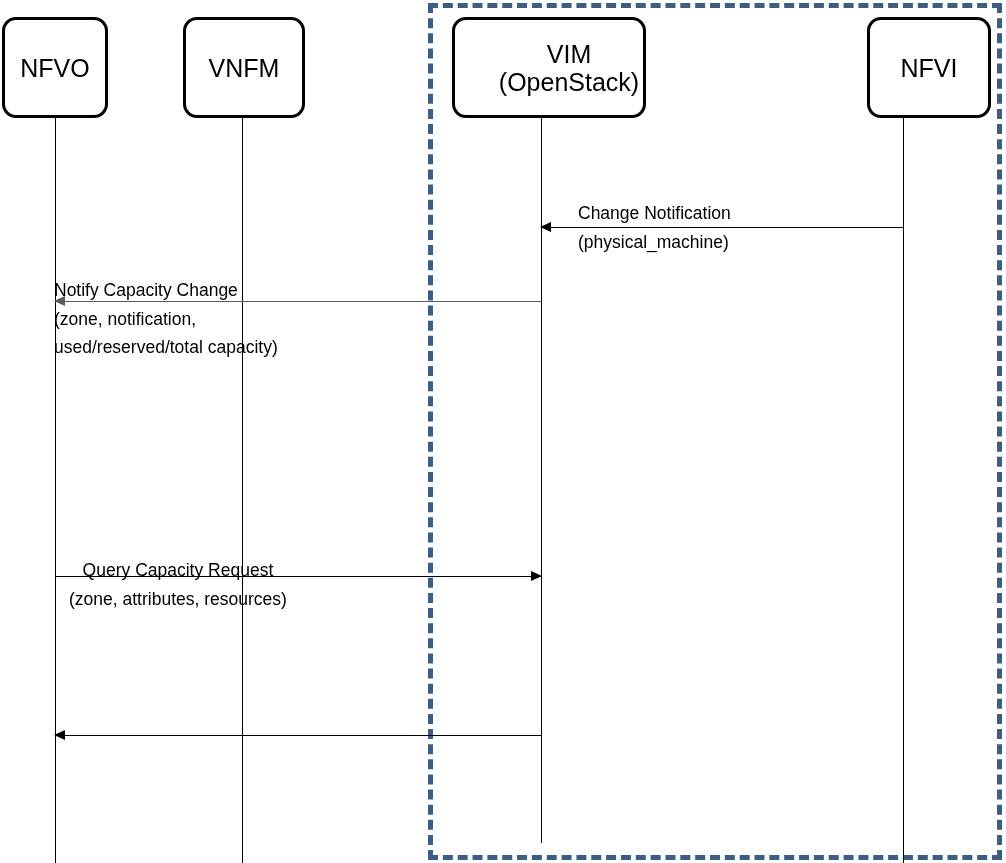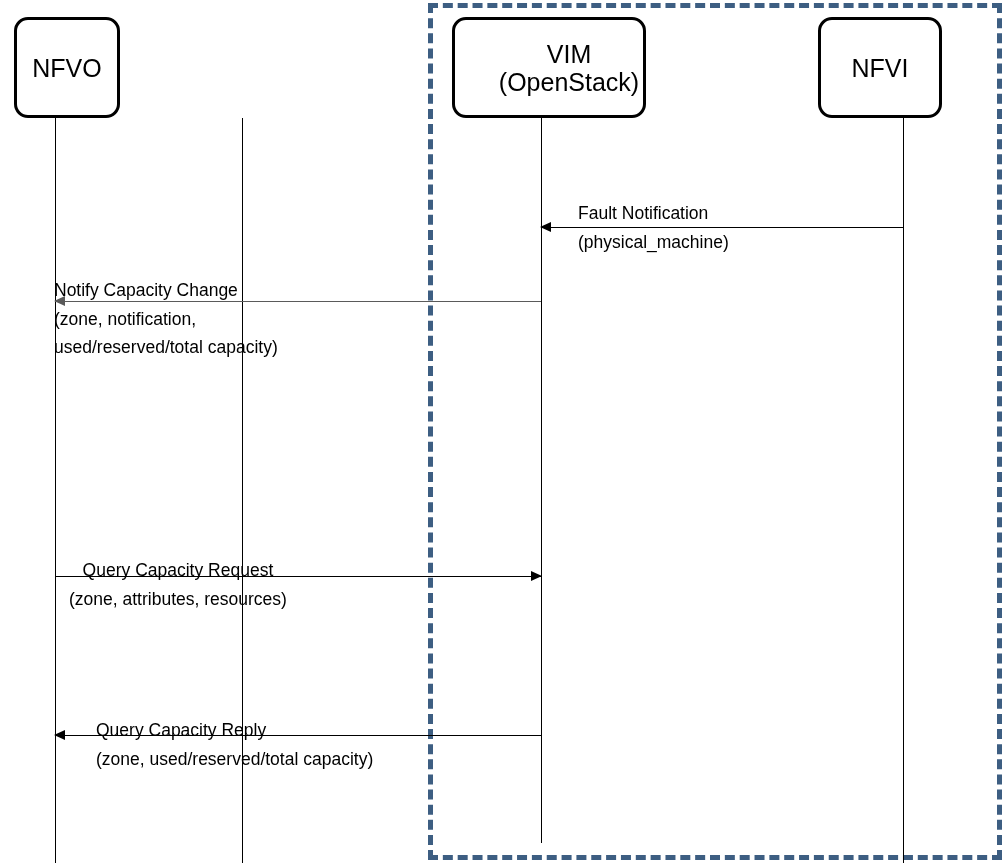--- a/index.html
+++ b/index.html
@@ -108,36 +108,39 @@
 
 <div id="canvas">
 
   <div class="group-box" id="group-box" style="left: 428px; top: 3px; width: 574px; height: 857px; border-width: 5px; border-color: rgb(61, 94, 130);"></div>
 
   <div class="lifeline" id="ll-nfvo" style="left: 55px; top: 118px; height: 745px;"></div>
   <div class="lifeline" id="ll-vnfm" style="left: 242px; top: 118px; height: 745px;"></div>
   <div class="lifeline" id="ll-vim" style="left: 541px; top: 118px; height: 725px;"></div>
   <div class="lifeline" id="ll-nfvi" style="left: 903px; top: 118px; height: 745px;"></div>
 
-  <div class="actor-box" id="ab-nfvo" style="left: 2px; top: 17px; width: 106px; height: 101px; margin-left: 12px;">
+  <div class="actor-box" id="ab-nfvo" style="left: 2px; top: 17px; width: 106px; height: 101px;">
     <span class="actor-label">NFVO</span>
+  </div>
+  <div class="actor-box" id="ab-vnfm" style="left: 183px; top: 17px; width: 122px; height: 101px;">
+    <span class="actor-label">VNFM</span>
   </div>
   <div class="actor-box" id="ab-vim" style="left: 452px; top: 17px; width: 194px; height: 101px; padding-left: 40px;">
     <span class="actor-label">VIM
 (OpenStack)</span>
   </div>
-  <div class="actor-box" id="ab-nfvi" style="left: 818px; top: 17px; width: 124px; height: 101px;">
+  <div class="actor-box" id="ab-nfvi" style="left: 867px; top: 17px; width: 124px; height: 101px;">
     <span class="actor-label">NFVI</span>
   </div>
 
   <div class="msg to-left" id="msg-0" style="left: 541px; top: 227px; width: 362px;">
     <div class="shaft" style="border-top-color: rgb(0, 0, 0);"></div>
     <div class="head" style="border-right-color: rgb(0, 0, 0);"></div>
   </div>
-  <div class="msg-text" id="txt-0" style="left: 578px; top: 199px; color: rgb(0, 0, 0);">Fault Notification
+  <div class="msg-text" id="txt-0" style="left: 578px; top: 199px; color: rgb(0, 0, 0);">Change Notification
 (physical_machine)</div>
 
   <div class="msg to-left" id="msg-1" style="left: 55px; top: 301px; width: 486px;">
     <div class="shaft" style="border-top-color: rgb(90, 90, 90);"></div>
     <div class="head" style="border-right-color: rgb(90, 90, 90);"></div>
   </div>
   <div class="msg-text" id="txt-1" style="left: 54px; top: 276px; color: rgb(0, 0, 0);">Notify Capacity Change
 (zone, notification,
 used/reserved/total  capacity)</div>
 
@@ -145,16 +148,14 @@
     <div class="shaft" style="border-top-color: rgb(0, 0, 0);"></div>
     <div class="head" style="border-left-color: rgb(0, 0, 0);"></div>
   </div>
   <div class="msg-text" id="txt-2" style="left: 69px; top: 556px; color: rgb(0, 0, 0); text-align: center;">Query Capacity Request
 (zone, attributes, resources)</div>
 
   <div class="msg to-left" id="msg-3" style="left: 55px; top: 735px; width: 486px;">
     <div class="shaft" style="border-top-color: rgb(0, 0, 0);"></div>
     <div class="head" style="border-right-color: rgb(0, 0, 0);"></div>
   </div>
-  <div class="msg-text" id="txt-3" style="left: 96px; top: 716px; color: rgb(0, 0, 0);">Query Capacity Reply
-(zone, used/reserved/total  capacity)</div>
 
 </div>
 
 </body></html>

